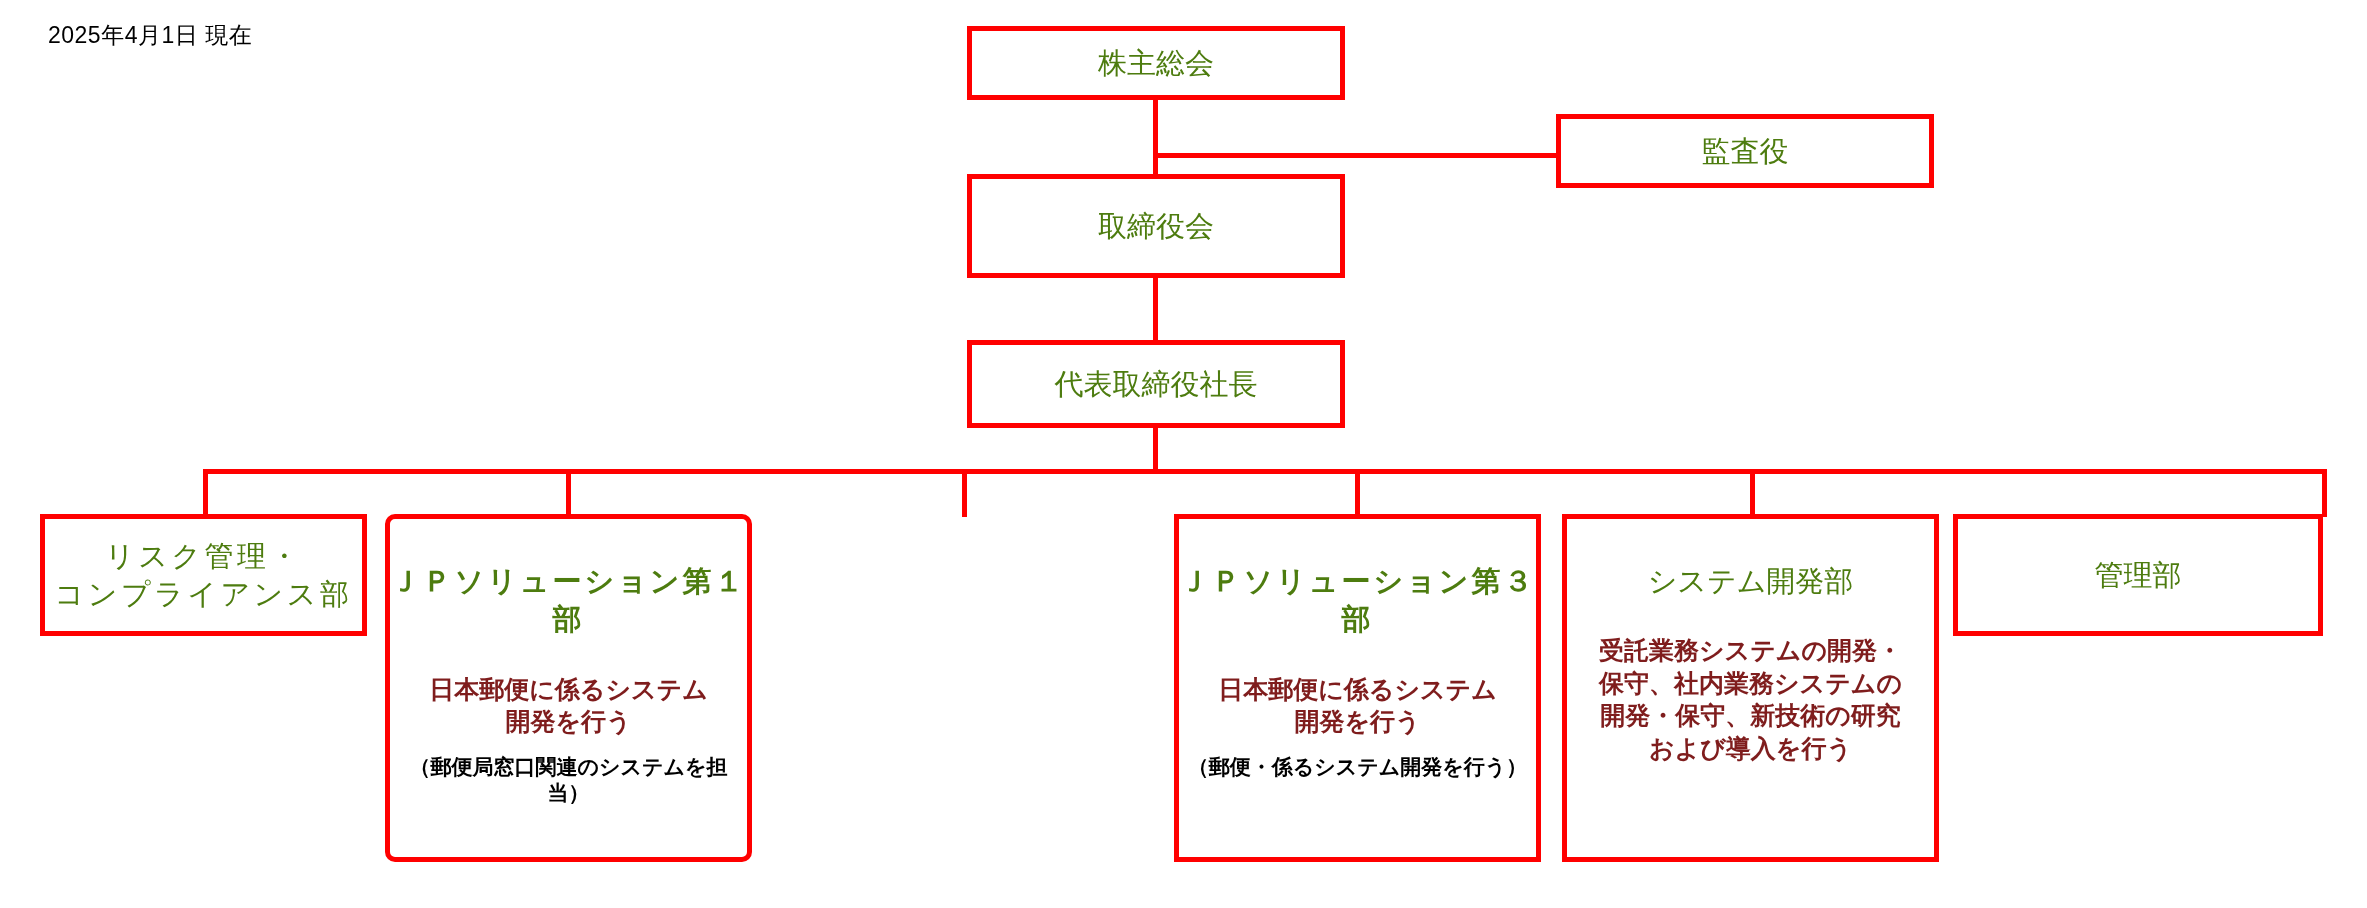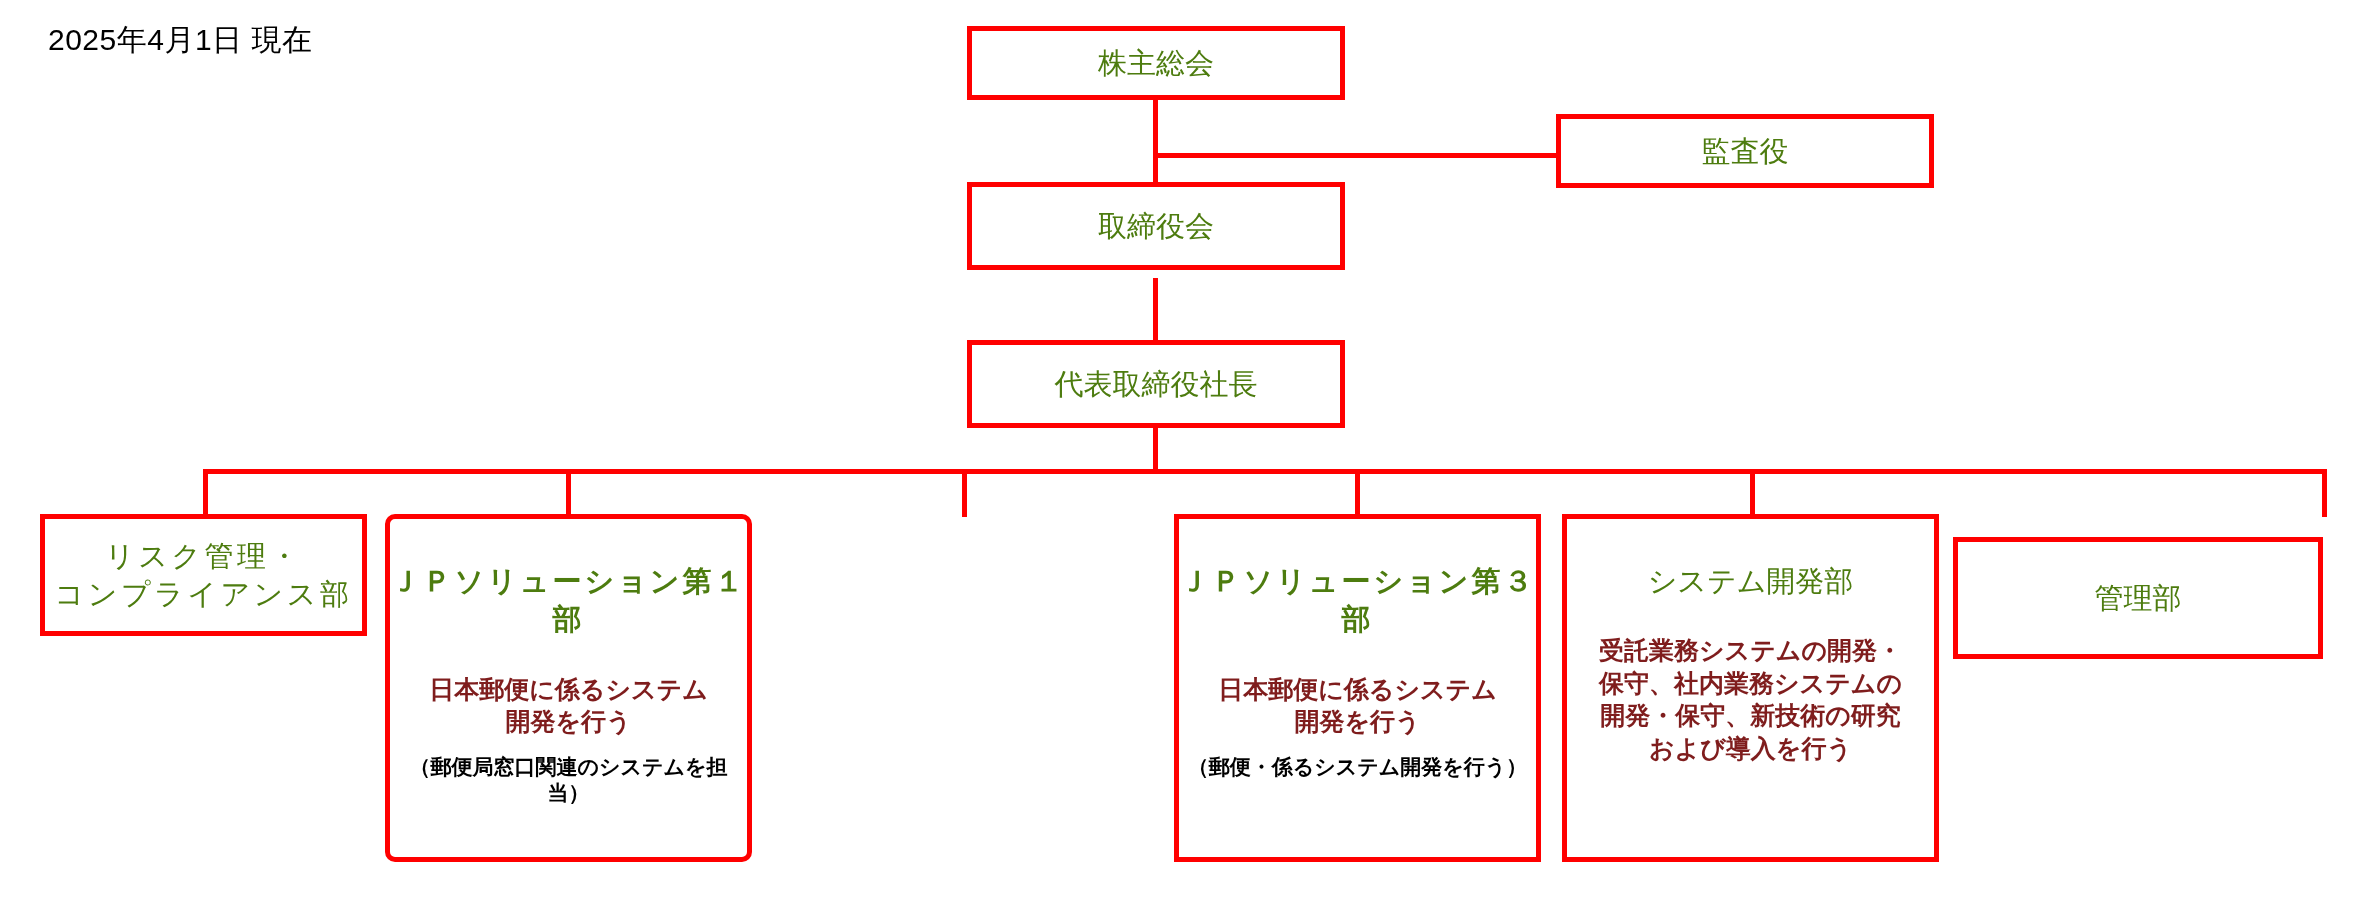--- a/index.html
+++ b/index.html
@@ -15,21 +15,21 @@
     position: relative;
     width: 2367px;
     height: 908px;
     background: #ffffff;
     overflow: hidden;
   }
   .date-label {
     position: absolute;
     left: 48px;
     top: 20px;
-    font-size: 30px;
+    font-size: 23px;
     letter-spacing: 0.5px;
     color: #000000;
     white-space: nowrap;
   }
   .node {
     position: absolute;
     border: 5px solid #ff0000;
     background: #ffffff;
     box-sizing: border-box;
     display: flex;
@@ -109,21 +109,21 @@
   <div class="conn" style="left:2322px; top:469px; width:5px; height:48px;"></div>
 
   <div class="node centered" style="left:967px; top:26px; width:378px; height:74px;">
     <div class="node-title">株主総会</div>
   </div>
 
   <div class="node centered" style="left:1556px; top:114px; width:378px; height:74px;">
     <div class="node-title">監査役</div>
   </div>
 
-  <div class="node centered" style="left:967px; top:182px; width:378px; height:88px;">
+  <div class="node centered" style="left:967px; top:174px; width:378px; height:104px;">
     <div class="node-title">取締役会</div>
   </div>
 
   <div class="node centered" style="left:967px; top:340px; width:378px; height:88px;">
     <div class="node-title">代表取締役社長</div>
   </div>
 
   <div class="node centered" style="left:40px; top:514px; width:327px; height:122px;">
     <div class="node-title two-line">リスク管理・
 コンプライアンス部</div>
@@ -146,17 +146,17 @@
 
   <div class="node" style="left:1562px; top:514px; width:377px; height:348px; padding-top:43px;">
     <div class="node-title">システム開発部</div>
     <div class="node-desc plain">受託業務システムの開発・
 保守、社内業務システムの
 開発・保守、新技術の研究
 および導入を行う</div>
     <div class="node-note"></div>
   </div>
 
-  <div class="node centered" style="left:1953px; top:537px; width:370px; height:122px;">
+  <div class="node centered" style="left:1953px; top:514px; width:370px; height:122px;">
     <div class="node-title">管理部</div>
   </div>
 
 </div>
 
 </body></html>

